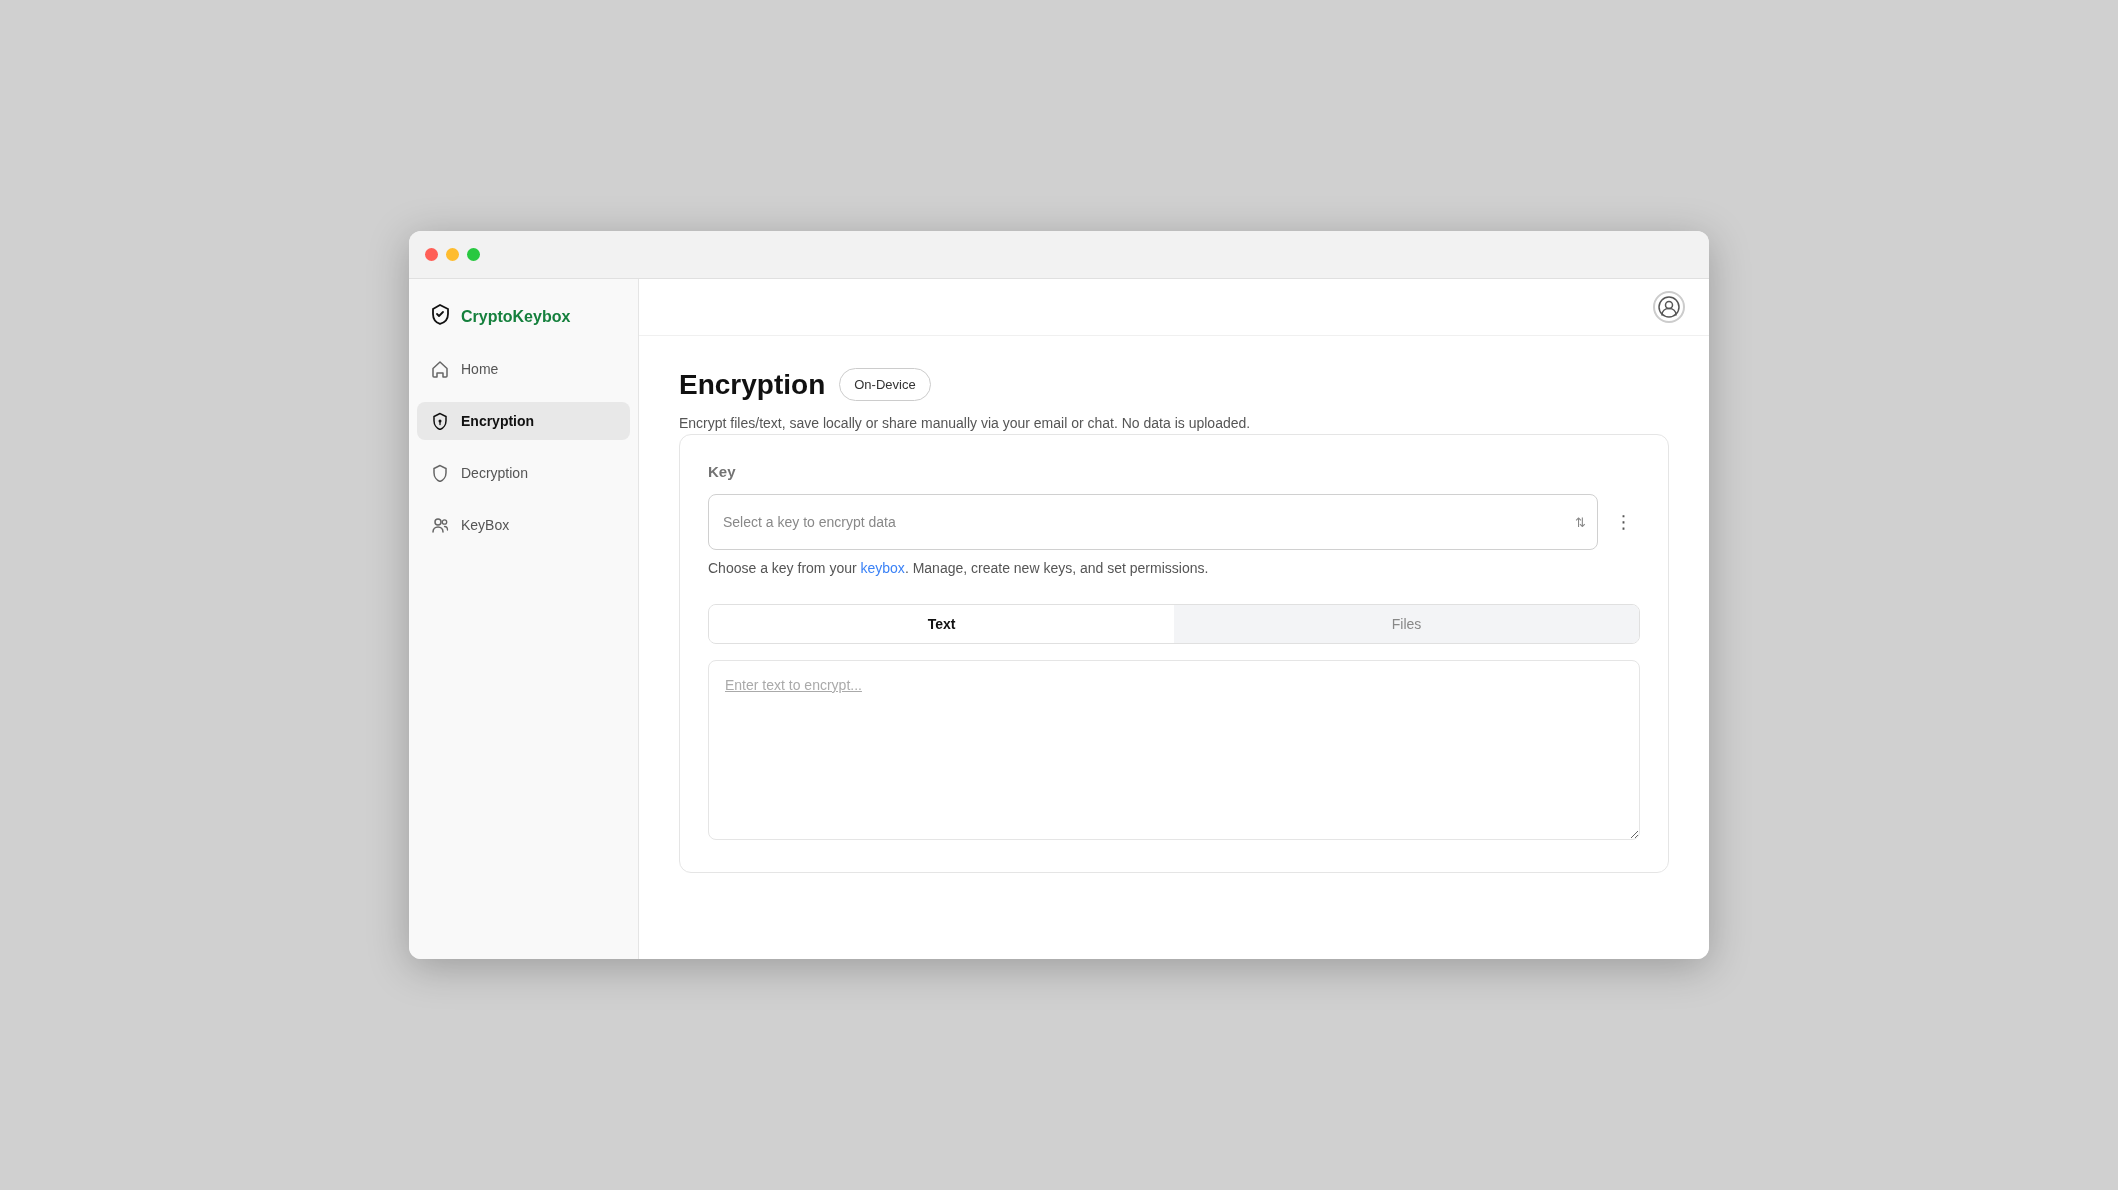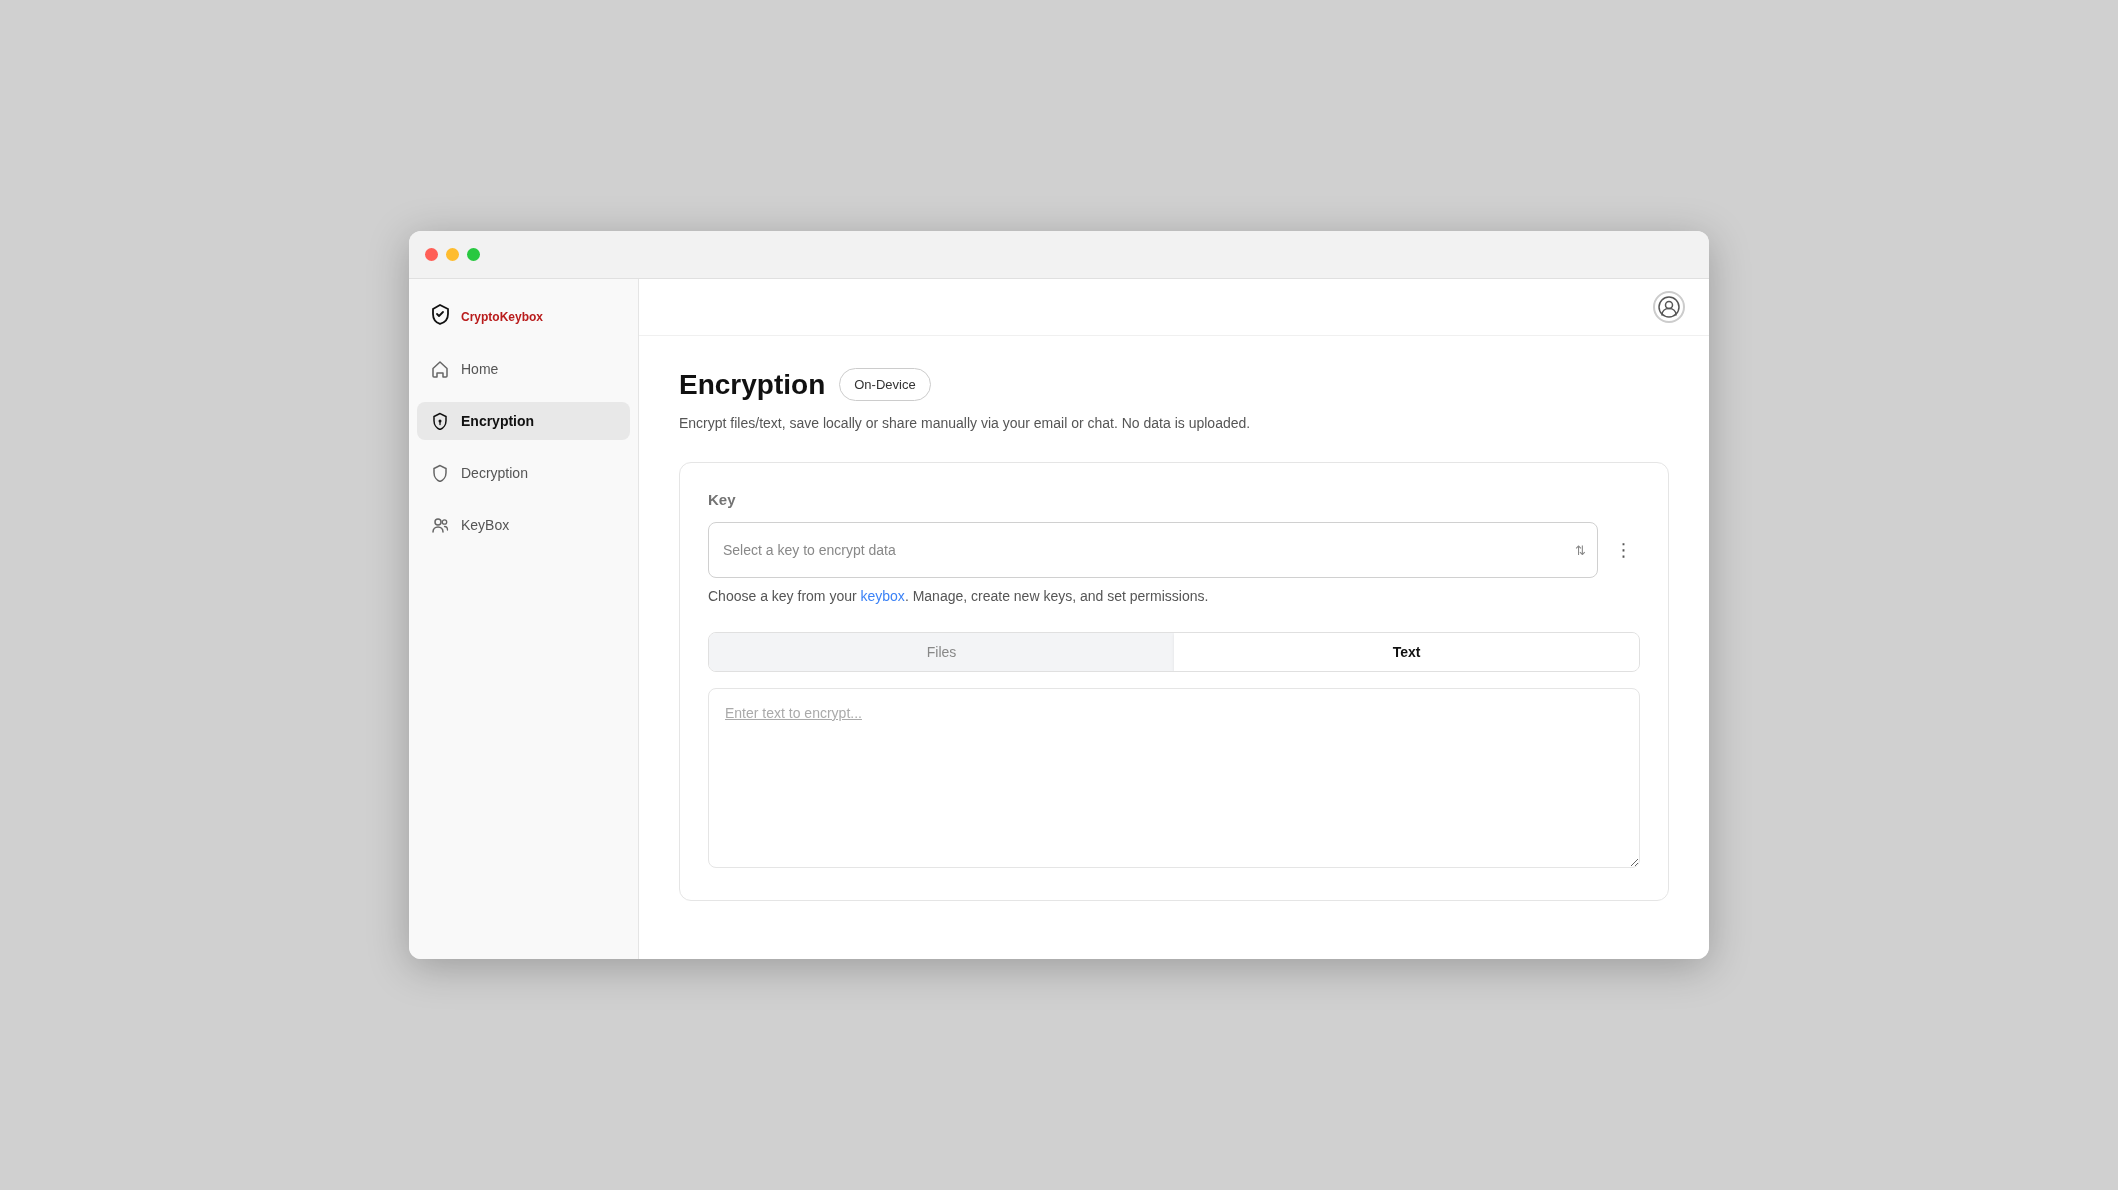--- a/index.html
+++ b/index.html
@@ -69,23 +69,23 @@
       padding: 12px 20px 20px 20px;
     }
 
     .logo-icon {
       color: #1a1a1a;
       font-size: 20px;
       font-weight: 700;
     }
 
     .logo-text {
-      font-size: 12px;
+      font-size: 16px;
       font-weight: 600;
-      color: #b91c1c;
+      color: #15803d;
     }
 
     .sidebar-nav {
       display: flex;
       flex-direction: column;
       gap: 14px;
       padding: 0 8px;
     }
 
     .sidebar-item {
@@ -168,21 +168,20 @@
       border-radius: 20px;
       padding: 8px 14px;
       font-size: 13px;
       color: #333;
       font-weight: 500;
     }
 
     .page-subtitle {
       color: #555;
       font-size: 14px;
-      margin-bottom: 28px;
       line-height: 1.5;
     }
 
     .card {
       background: #fff;
       border: 1.5px solid #e5e5e5;
       border-radius: 12px;
       padding: 28px 28px;
     }
 
@@ -411,22 +410,22 @@
             <button class="more-btn" title="More options">⋮</button>
           </div>
 
           <p class="key-hint">
             <span>Choose a key from your </span><a href="#">keybox</a><span>. Manage, create new keys, and set permissions.</span>
           </p>
 
           
 
           <div class="data-tabs">
+            <button class="data-tab active">Text</button>
             <button class="data-tab inactive">Files</button>
-            <button class="data-tab active">Text</button>
           </div>
 
           <textarea class="text-area" placeholder="Enter text to encrypt..." style=""></textarea>
 
         </div>
       </div>
     </div>
   </div>
 </div>
 

